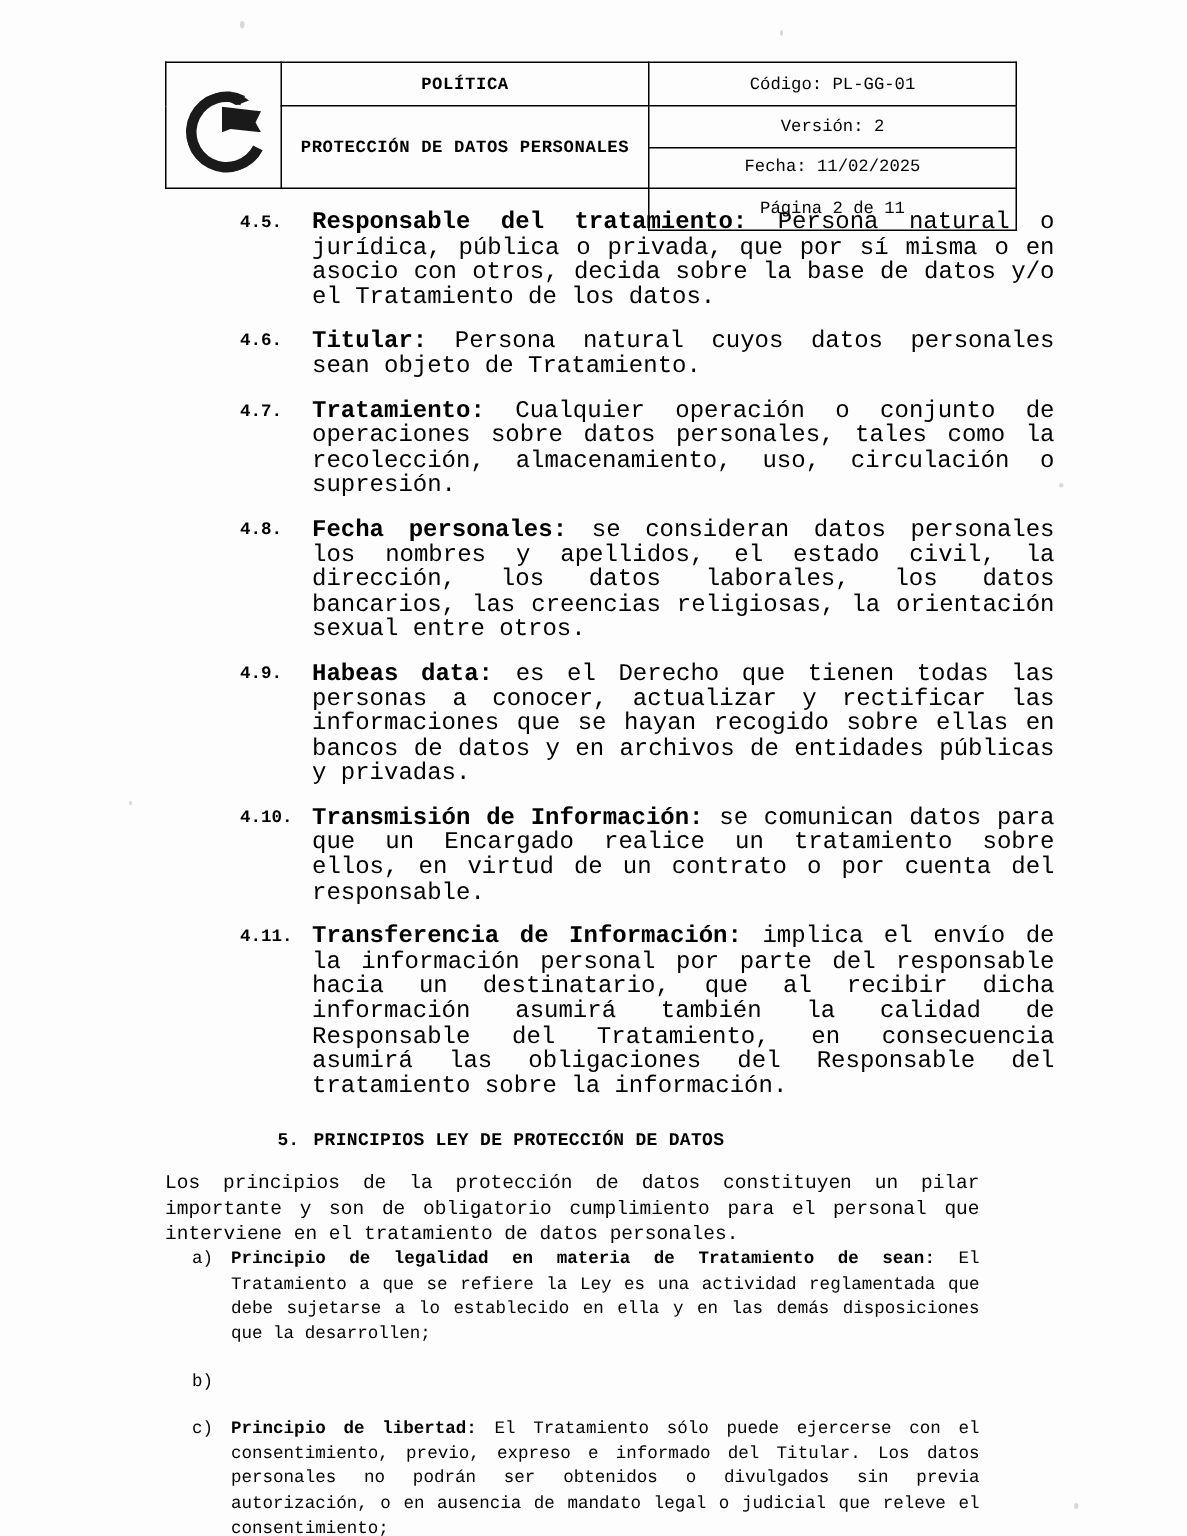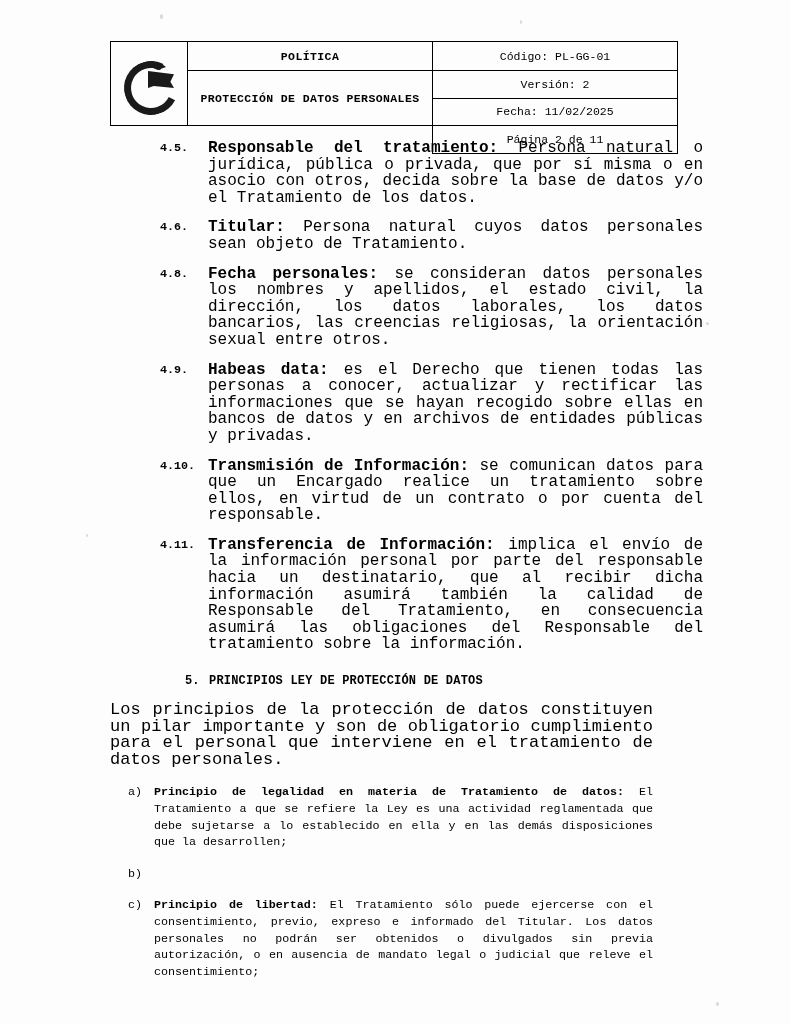--- a/index.html
+++ b/index.html
@@ -133,24 +133,23 @@
     font-size: 12px;
   }
   .section-head .stitle {
     font-weight: bold;
     font-size: 12px;
     letter-spacing: 0.2px;
     text-align: center;
   }
   .para {
     padding: 0 138px 0 110px;
-    font-size: 17px;
+    font-size: 13px;
     line-height: 16.6px;
     text-align: justify;
-    margin-bottom: 16px;
   }
   .letter-item {
     display: flex;
     padding: 0 138px 0 128px;
     margin-bottom: 15px;
   }
   .letter-item .lt {
     width: 26px;
     flex: 0 0 26px;
     font-size: 11.7px;
@@ -215,20 +214,24 @@
     <div class="num-item">
       <div class="num">4.5.</div>
       <div class="txt"><b>Responsable del tratamiento:</b><span> Persona natural o jurídica, pública o privada, que por sí misma o en asocio con otros, decida sobre la base de datos y/o el Tratamiento de los datos.</span></div>
     </div>
 
     <div class="num-item">
       <div class="num">4.6.</div>
       <div class="txt"><b>Titular:</b><span> Persona natural cuyos datos personales sean objeto de Tratamiento.</span></div>
     </div>
 
+    <div class="num-item">
+      <div class="num">4.7.</div>
+      <div class="txt"><b>Tratamiento:</b><span> Cualquier operación o conjunto de operaciones sobre datos personales, tales como la recolección, almacenamiento, uso, circulación o supresión.</span></div>
+    </div>
 
     <div class="num-item">
       <div class="num">4.8.</div>
       <div class="txt"><b>Fecha personales:</b><span> se consideran datos personales los nombres y apellidos, el estado civil, la dirección, los datos laborales, los datos bancarios, las creencias religiosas, la orientación sexual entre otros.</span></div>
     </div>
 
     <div class="num-item">
       <div class="num">4.9.</div>
       <div class="txt"><b>Habeas data:</b><span> es el Derecho que tienen todas las personas a conocer, actualizar y rectificar las informaciones que se hayan recogido sobre ellas en bancos de datos y en archivos de entidades públicas y privadas.</span></div>
     </div>
@@ -245,21 +248,21 @@
 
     <div class="section-head">
       <div class="snum">5.</div>
       <div class="stitle">PRINCIPIOS LEY DE PROTECCIÓN DE DATOS</div>
     </div>
 
     <div class="para">Los principios de la protección de datos constituyen un pilar importante y son de obligatorio cumplimiento para el personal que interviene en el tratamiento de datos personales.</div>
 
     <div class="letter-item">
       <div class="lt">a)</div>
-      <div class="txt"><b>Principio de legalidad en materia de Tratamiento de datos:</b><span> El Tratamiento a que se refiere la Ley es una actividad reglamentada que debe sujetarse a lo establecido en ella y en las demás disposiciones que la desarrollen;</span></div>
+      <div class="txt"><b>Principio de legalidad en materia de Tratamiento de sean:</b><span> El Tratamiento a que se refiere la Ley es una actividad reglamentada que debe sujetarse a lo establecido en ella y en las demás disposiciones que la desarrollen;</span></div>
     </div>
 
     <div class="letter-item">
       <div class="lt">b)</div>
     </div>
 
     <div class="letter-item">
       <div class="lt">c)</div>
       <div class="txt"><b>Principio de libertad:</b><span> El Tratamiento sólo puede ejercerse con el consentimiento, previo, expreso e informado del Titular. Los datos personales no podrán ser obtenidos o divulgados sin previa autorización, o en ausencia de mandato legal o judicial que releve el consentimiento;</span></div>
     </div>

